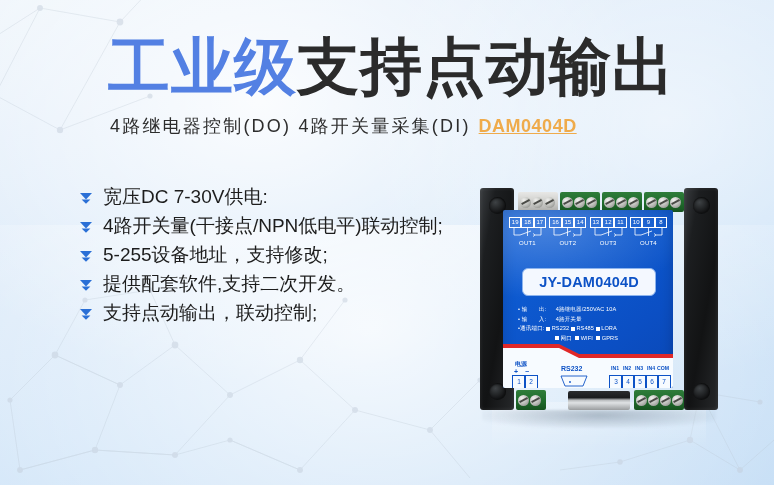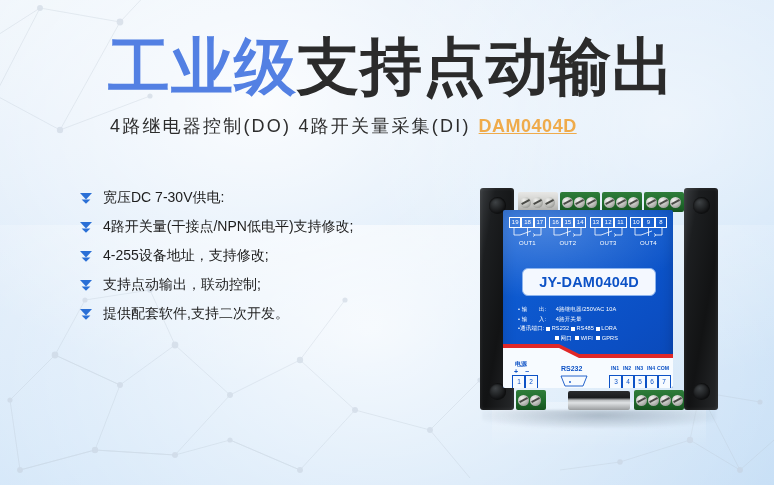--- a/index.html
+++ b/index.html
@@ -92,21 +92,21 @@
     white-space: nowrap;
   }
   .bullet-icon {
     width: 16px;
     height: 20px;
     flex: 0 0 16px;
     margin-top: 3px;
     margin-right: 9px;
   }
   .feature-text {
-    font-size: 14px;
+    font-size: 19px;
     color: #1d1d1d;
     line-height: 22px;
   }
 
   
   .device-wrap {
     position: absolute;
     left: 474px;
     top: 188px;
     width: 250px;
@@ -405,47 +405,47 @@
         </svg>
       <span class="feature-text">宽压DC 7-30V供电:</span>
     </div>
 
 
     <div class="feature-row">
       <svg class="bullet-icon" viewBox="0 0 16 20">
           <path d="M2 4 L8 10.5 L14 4 Z" fill="#2a6fd6"></path>
           <path d="M3.6 10.5 L8 14.8 L12.4 10.5 Z" fill="#2a6fd6"></path>
         </svg>
-      <span class="feature-text">4路开关量(干接点/NPN低电平)支持修改;</span>
+      <span class="feature-text">4路开关量(干接点/NPN低电平)联动控制;</span>
     </div>
 
 
 
     <div class="feature-row">
       <svg class="bullet-icon" viewBox="0 0 16 20">
           <path d="M2 4 L8 10.5 L14 4 Z" fill="#2a6fd6"></path>
           <path d="M3.6 10.5 L8 14.8 L12.4 10.5 Z" fill="#2a6fd6"></path>
         </svg>
-      <span class="feature-text">4-255设备地址，支持修改;</span>
+      <span class="feature-text">5-255设备地址，支持修改;</span>
+    </div>
+
+    <div class="feature-row">
+      <svg class="bullet-icon" viewBox="0 0 16 20">
+          <path d="M2 4 L8 10.5 L14 4 Z" fill="#2a6fd6"></path>
+          <path d="M3.6 10.5 L8 14.8 L12.4 10.5 Z" fill="#2a6fd6"></path>
+        </svg>
+      <span class="feature-text">提供配套软件,支持二次开发。</span>
     </div>
 
     <div class="feature-row">
       <svg class="bullet-icon" viewBox="0 0 16 20">
           <path d="M2 4 L8 10.5 L14 4 Z" fill="#2a6fd6"></path>
           <path d="M3.6 10.5 L8 14.8 L12.4 10.5 Z" fill="#2a6fd6"></path>
         </svg>
       <span class="feature-text">支持点动输出，联动控制;</span>
-    </div>
-
-    <div class="feature-row">
-      <svg class="bullet-icon" viewBox="0 0 16 20">
-          <path d="M2 4 L8 10.5 L14 4 Z" fill="#2a6fd6"></path>
-          <path d="M3.6 10.5 L8 14.8 L12.4 10.5 Z" fill="#2a6fd6"></path>
-        </svg>
-      <span class="feature-text">提供配套软件,支持二次开发。</span>
     </div>
 
   </div>
 
   <div class="device-wrap">
 
     <div class="dev-reflection"></div>
     <div class="dev-shadow"></div>
 
     <div class="rail left">

